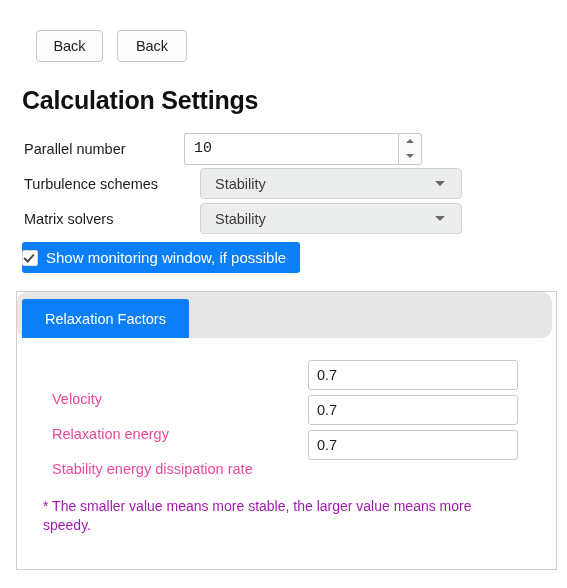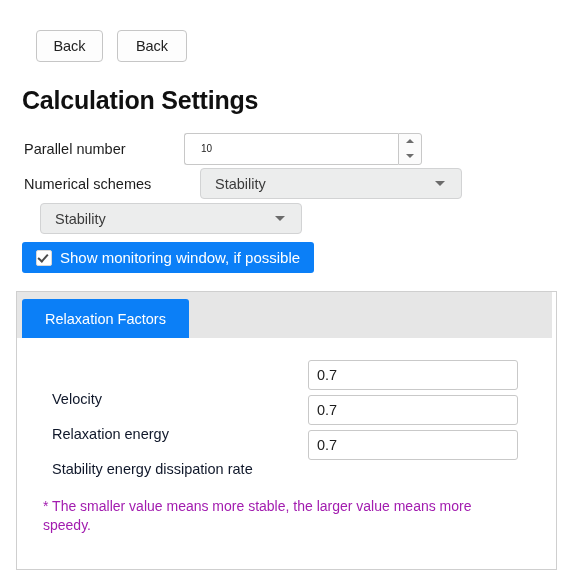--- a/index.html
+++ b/index.html
@@ -82,24 +82,24 @@
     display: flex;
     box-sizing: border-box;
   }
   .spin-input {
     flex: 1 1 auto;
     height: 32px;
     border: 1px solid #c8c8c8;
     border-right: none;
     border-radius: 3px 0 0 3px;
     background: #ffffff;
-    font-family: Liberation Sans, sans-serif;
-    font-size: 10px;
+    font-family: Liberation Mono, monospace;
+    font-size: 15px;
     color: #1c1c1c;
-    padding: 0 16px;
+    padding: 0 9px;
     box-sizing: border-box;
     outline: none;
   }
   .spin-buttons {
     width: 24px;
     height: 32px;
     border: 1px solid #c8c8c8;
     border-radius: 0 3px 3px 0;
     background: #fbfbfb;
     display: flex;
@@ -159,21 +159,21 @@
   .check-btn {
     position: absolute;
     left: 22px;
     top: 242px;
     height: 31px;
     background: #0b7ff7;
     border: none;
     border-radius: 3px;
     display: flex;
     align-items: center;
-    padding: 0 14px 0 14px;
+    padding: 0 14px 0 0;
     cursor: pointer;
     box-sizing: border-box;
   }
   .check-box {
     width: 14px;
     height: 14px;
     background: #ffffff;
     border: 1px solid #d8d8d8;
     border-radius: 2px;
     margin-right: 8px;
@@ -208,21 +208,21 @@
     background: #ffffff;
     box-sizing: border-box;
   }
   .tab-strip {
     position: absolute;
     left: 0px;
     top: 0px;
     width: 535px;
     height: 46px;
     background: #e6e6e6;
-    border-radius: 0;
+    border-radius: 10px;
     box-sizing: border-box;
     padding-left: 44px;
   }
   .tab-active {
     position: absolute;
     left: 5px;
     top: 7px;
     width: 167px;
     height: 39px;
     background: #0b7ff7;
@@ -246,21 +246,21 @@
     width: 490px;
   }
   .relax-row {
     display: flex;
     align-items: center;
     height: 35px;
   }
   .relax-label {
     flex: 0 0 256px;
     font-size: 14.5px;
-    color: #0f172a;
+    color: #ec4899;
     margin-top: 48px;
   }
   .relax-input {
     width: 210px;
     height: 30px;
     border: 1px solid #c9c9c9;
     border-radius: 3px;
     background: #ffffff;
     font-family: "Liberation Sans", sans-serif;
     font-size: 14.5px;
@@ -302,28 +302,29 @@
           <span class="tri-up"></span>
         </div>
         <div class="spin-down">
           <span class="tri-down"></span>
         </div>
       </div>
     </div>
   </div>
 
   <div class="form-row">
-    <span class="form-label">Numerical schemes</span>
+    <span class="form-label">Turbulence schemes</span>
     <div class="combo">
       <span class="combo-value">Stability</span>
       <span class="combo-arrow"></span>
     </div>
   </div>
 
   <div class="form-row">
+    <span class="form-label">Matrix solvers</span>
     <div class="combo">
       <span class="combo-value">Stability</span>
       <span class="combo-arrow"></span>
     </div>
   </div>
 
 </div>
 
 <button class="check-btn">
   <span class="check-box"></span>

